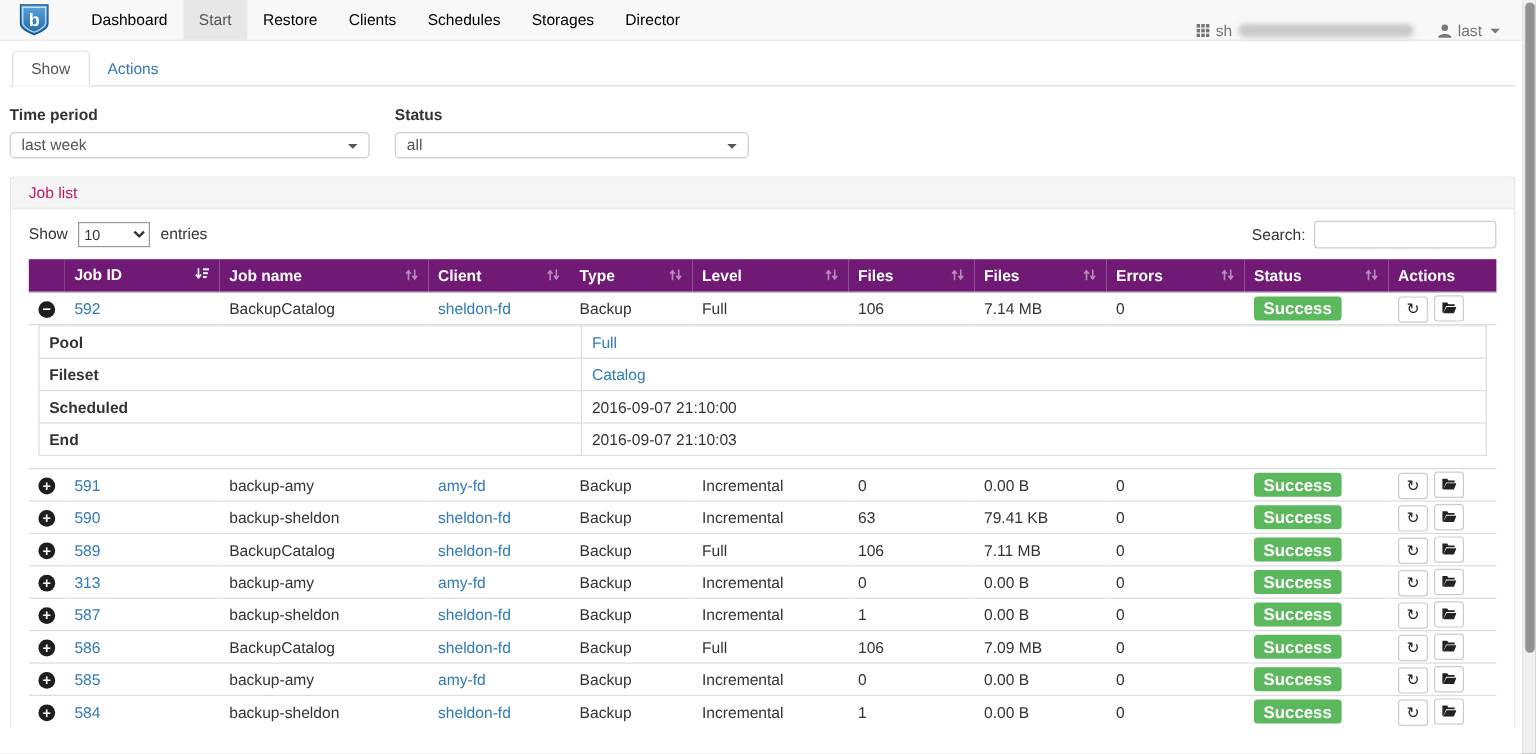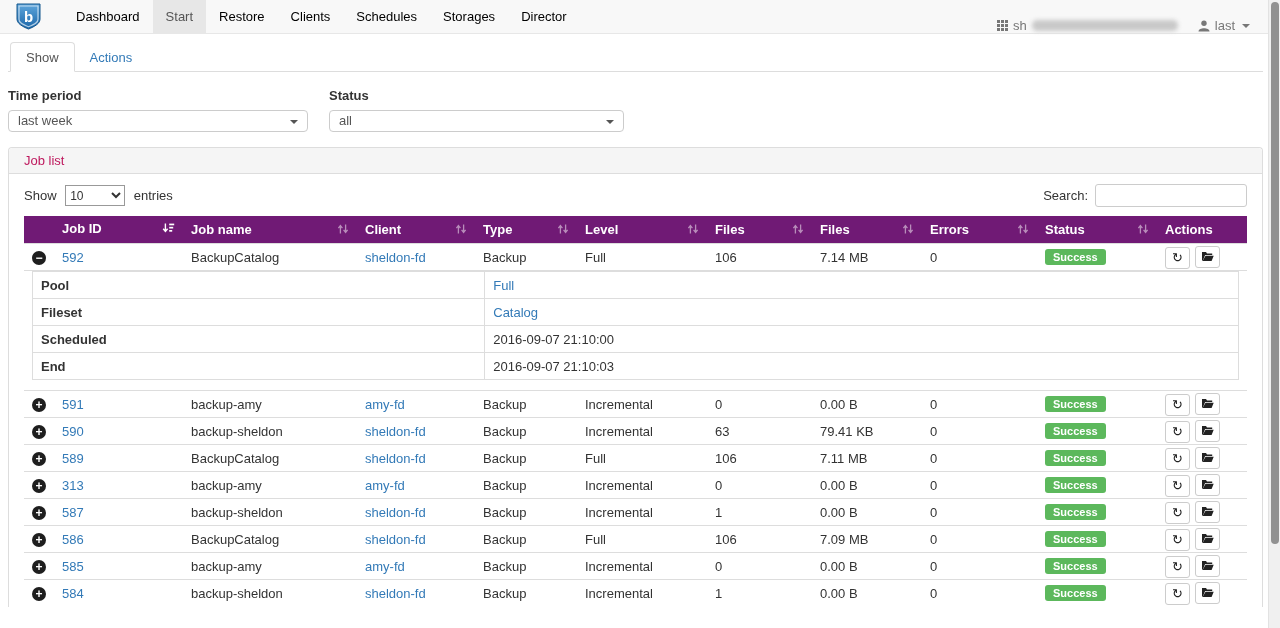--- a/index.html
+++ b/index.html
@@ -50,21 +50,21 @@
   .length select { margin:0 5px; height:21px; width:60px; font-size:12px; font-family:"Liberation Sans",sans-serif; border:1px solid #999; background:#fff; color:#333; }
   .search { display:flex; align-items:center; }
   .search input { width:152px; height:23px; border:1px solid #ccc; border-radius:3px; margin-left:7px; padding:0 6px; font-size:13px; font-family:"Liberation Sans",sans-serif; }
 
   
   table.jobs { width:100%; border-collapse:collapse; table-layout:fixed; }
   .jobs thead th { background:#701a75; color:#fff; text-align:left; font-weight:bold; padding:5px 8px; font-size:13px; cursor:pointer; }
   .jobs thead th .sort { float:right; margin-top:1px; }
   .jobs tbody td { border-top:1px solid #ddd; padding:0 8px; height:27px; vertical-align:middle; white-space:nowrap; overflow:hidden; }
   .circle-btn { display:inline-flex; width:14px; height:14px; border-radius:50%; background:#1e1e1e; color:#fff; align-items:center; justify-content:center; font-size:12px; font-weight:bold; line-height:1; cursor:pointer; }
-  .badge-success { display:inline-block; background:#5cb85c; color:#fff; font-size:11px; font-weight:bold; padding:2px 8px; border-radius:3px; }
+  .badge-success { display:inline-block; background:#5cb85c; color:#fff; font-size:14px; font-weight:bold; padding:2px 8px; border-radius:3px; }
   .action-btn { width:25px; height:22px; border:1px solid #ccc; border-radius:3px; background:#fff; display:inline-flex; align-items:center; justify-content:center; margin-right:5px; cursor:pointer; font-size:13px; color:#222; padding:0; font-family:"Liberation Sans",sans-serif; }
 
   
   .detail-row > td { padding:6px 8px 8px; height:auto; }
   table.detail { width:100%; border-collapse:collapse; margin-bottom:10px; }
   .detail td { border:1px solid #ddd; padding:5px 8px; height:14px; font-size:13px; }
   .detail td.dlabel { width:37.5%; font-weight:bold; color:#333; }
 </style>
 </head>
 <body>

